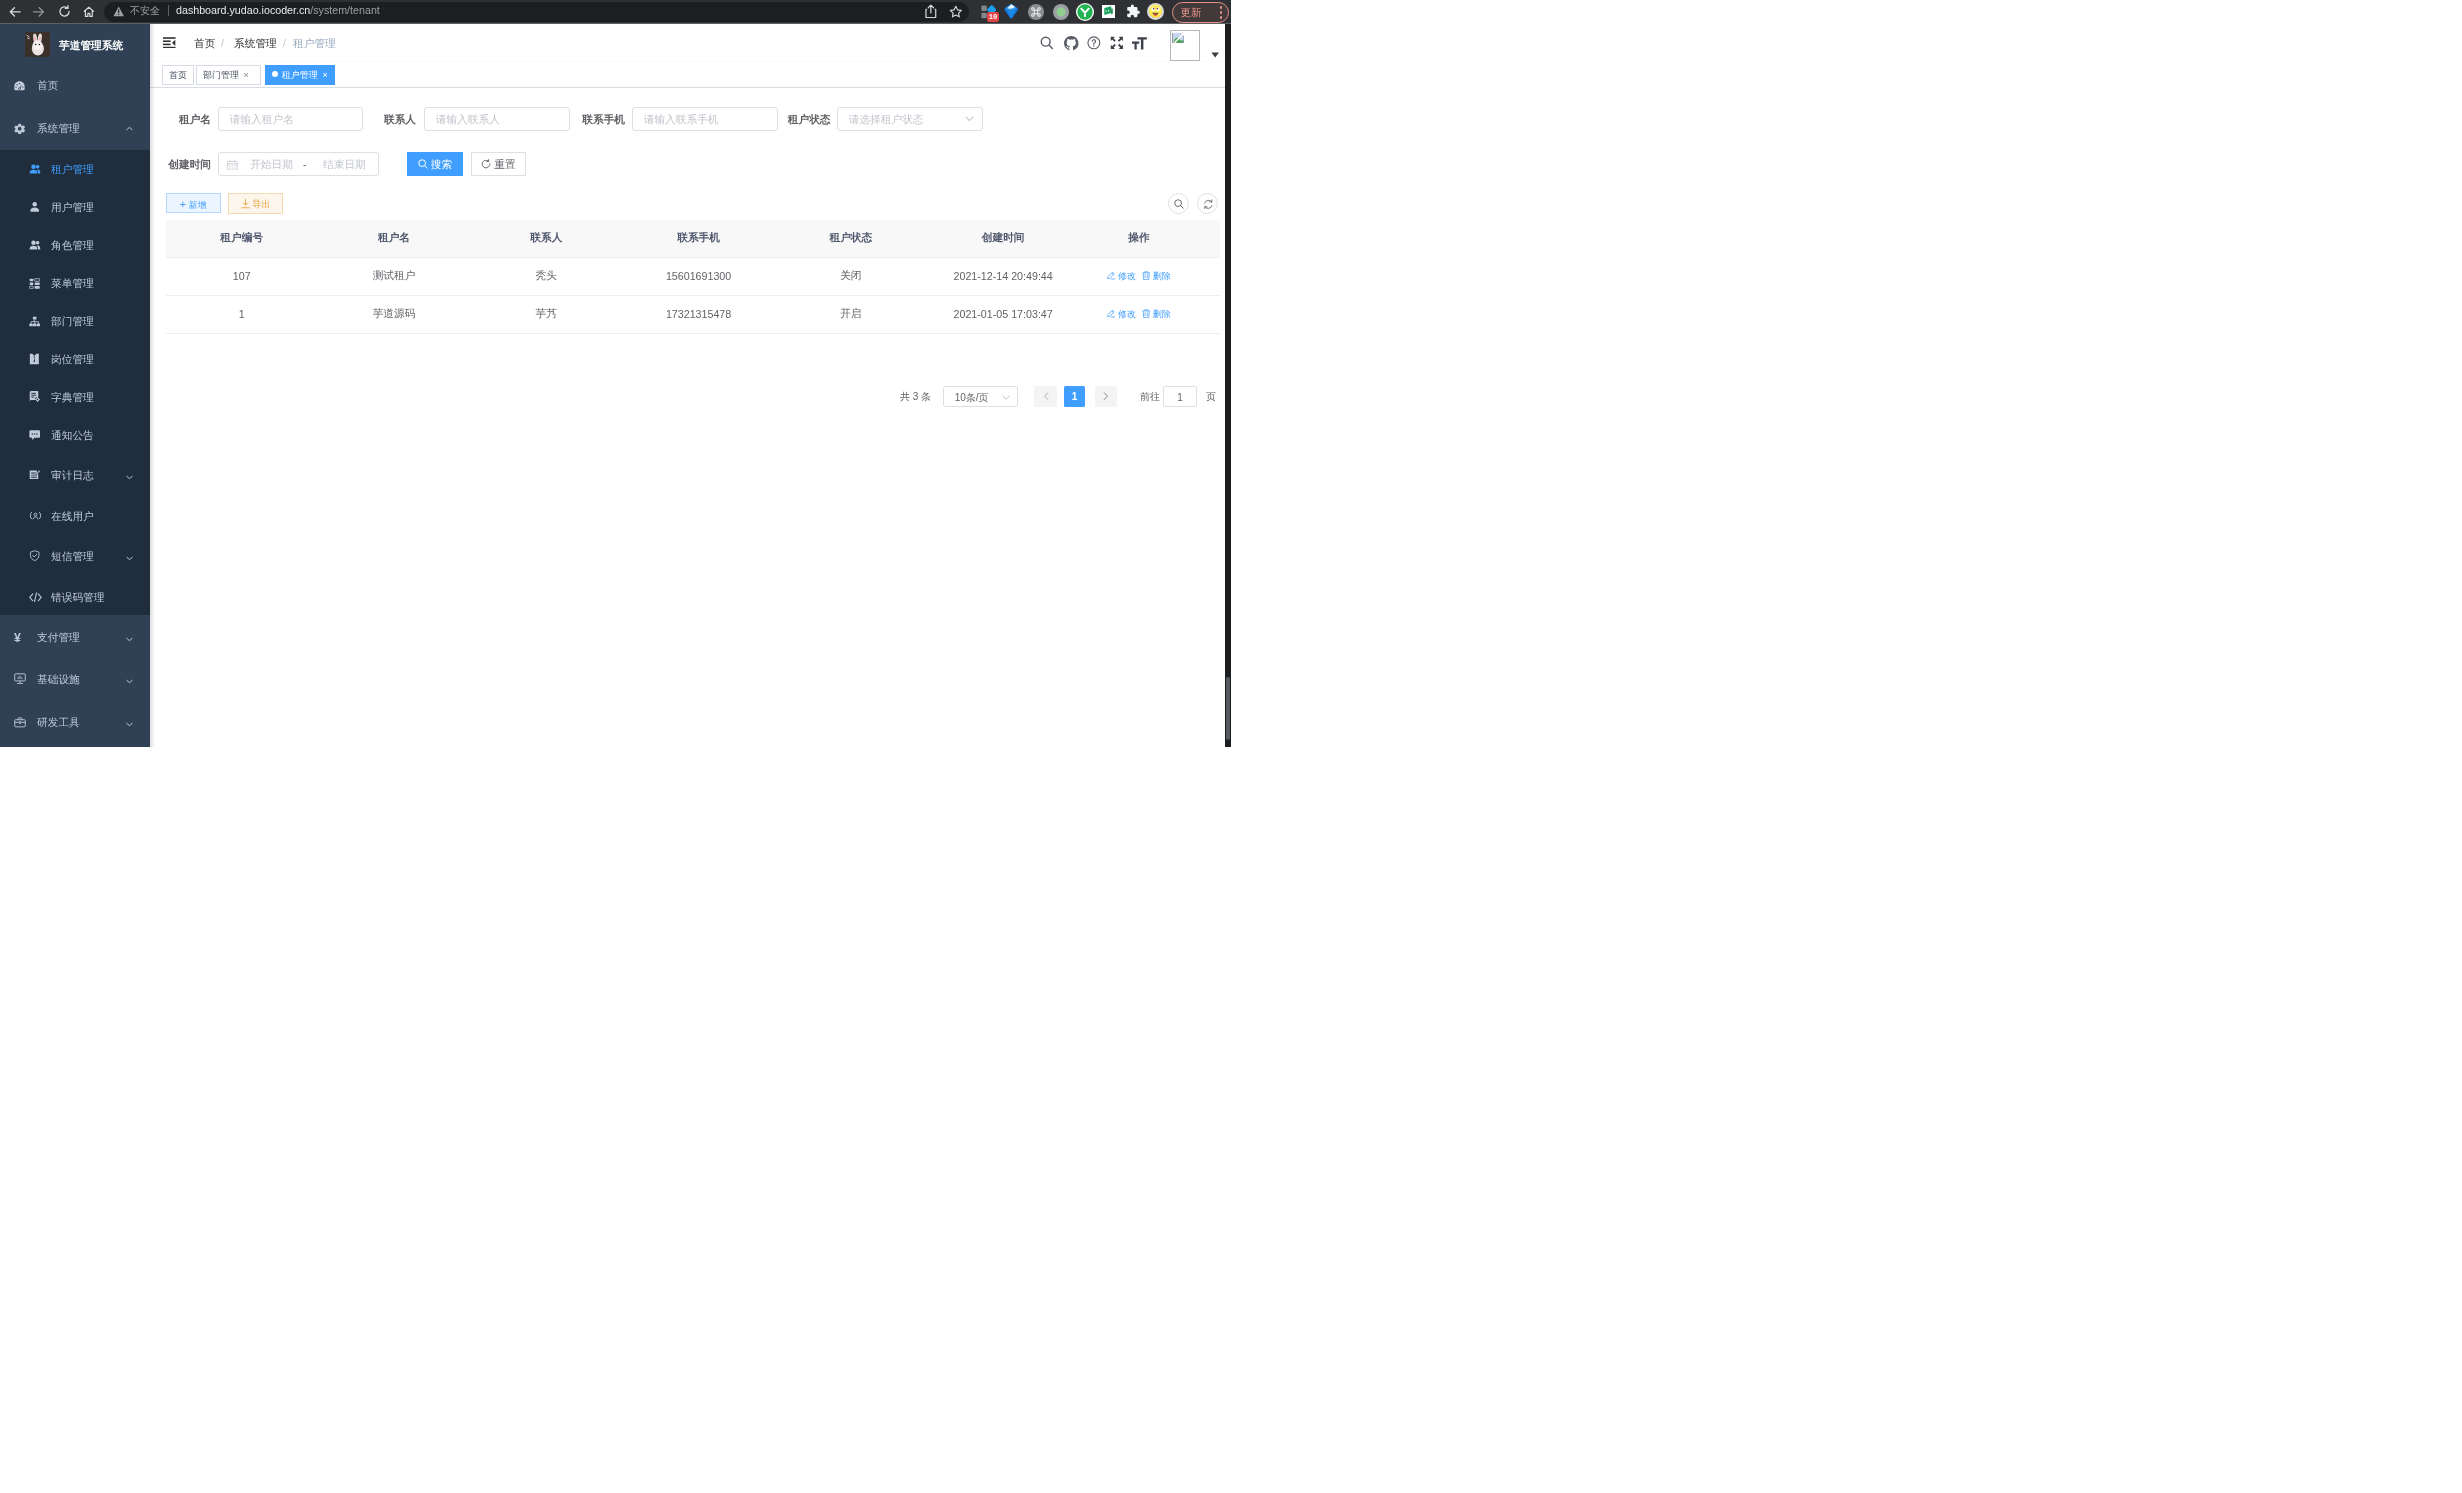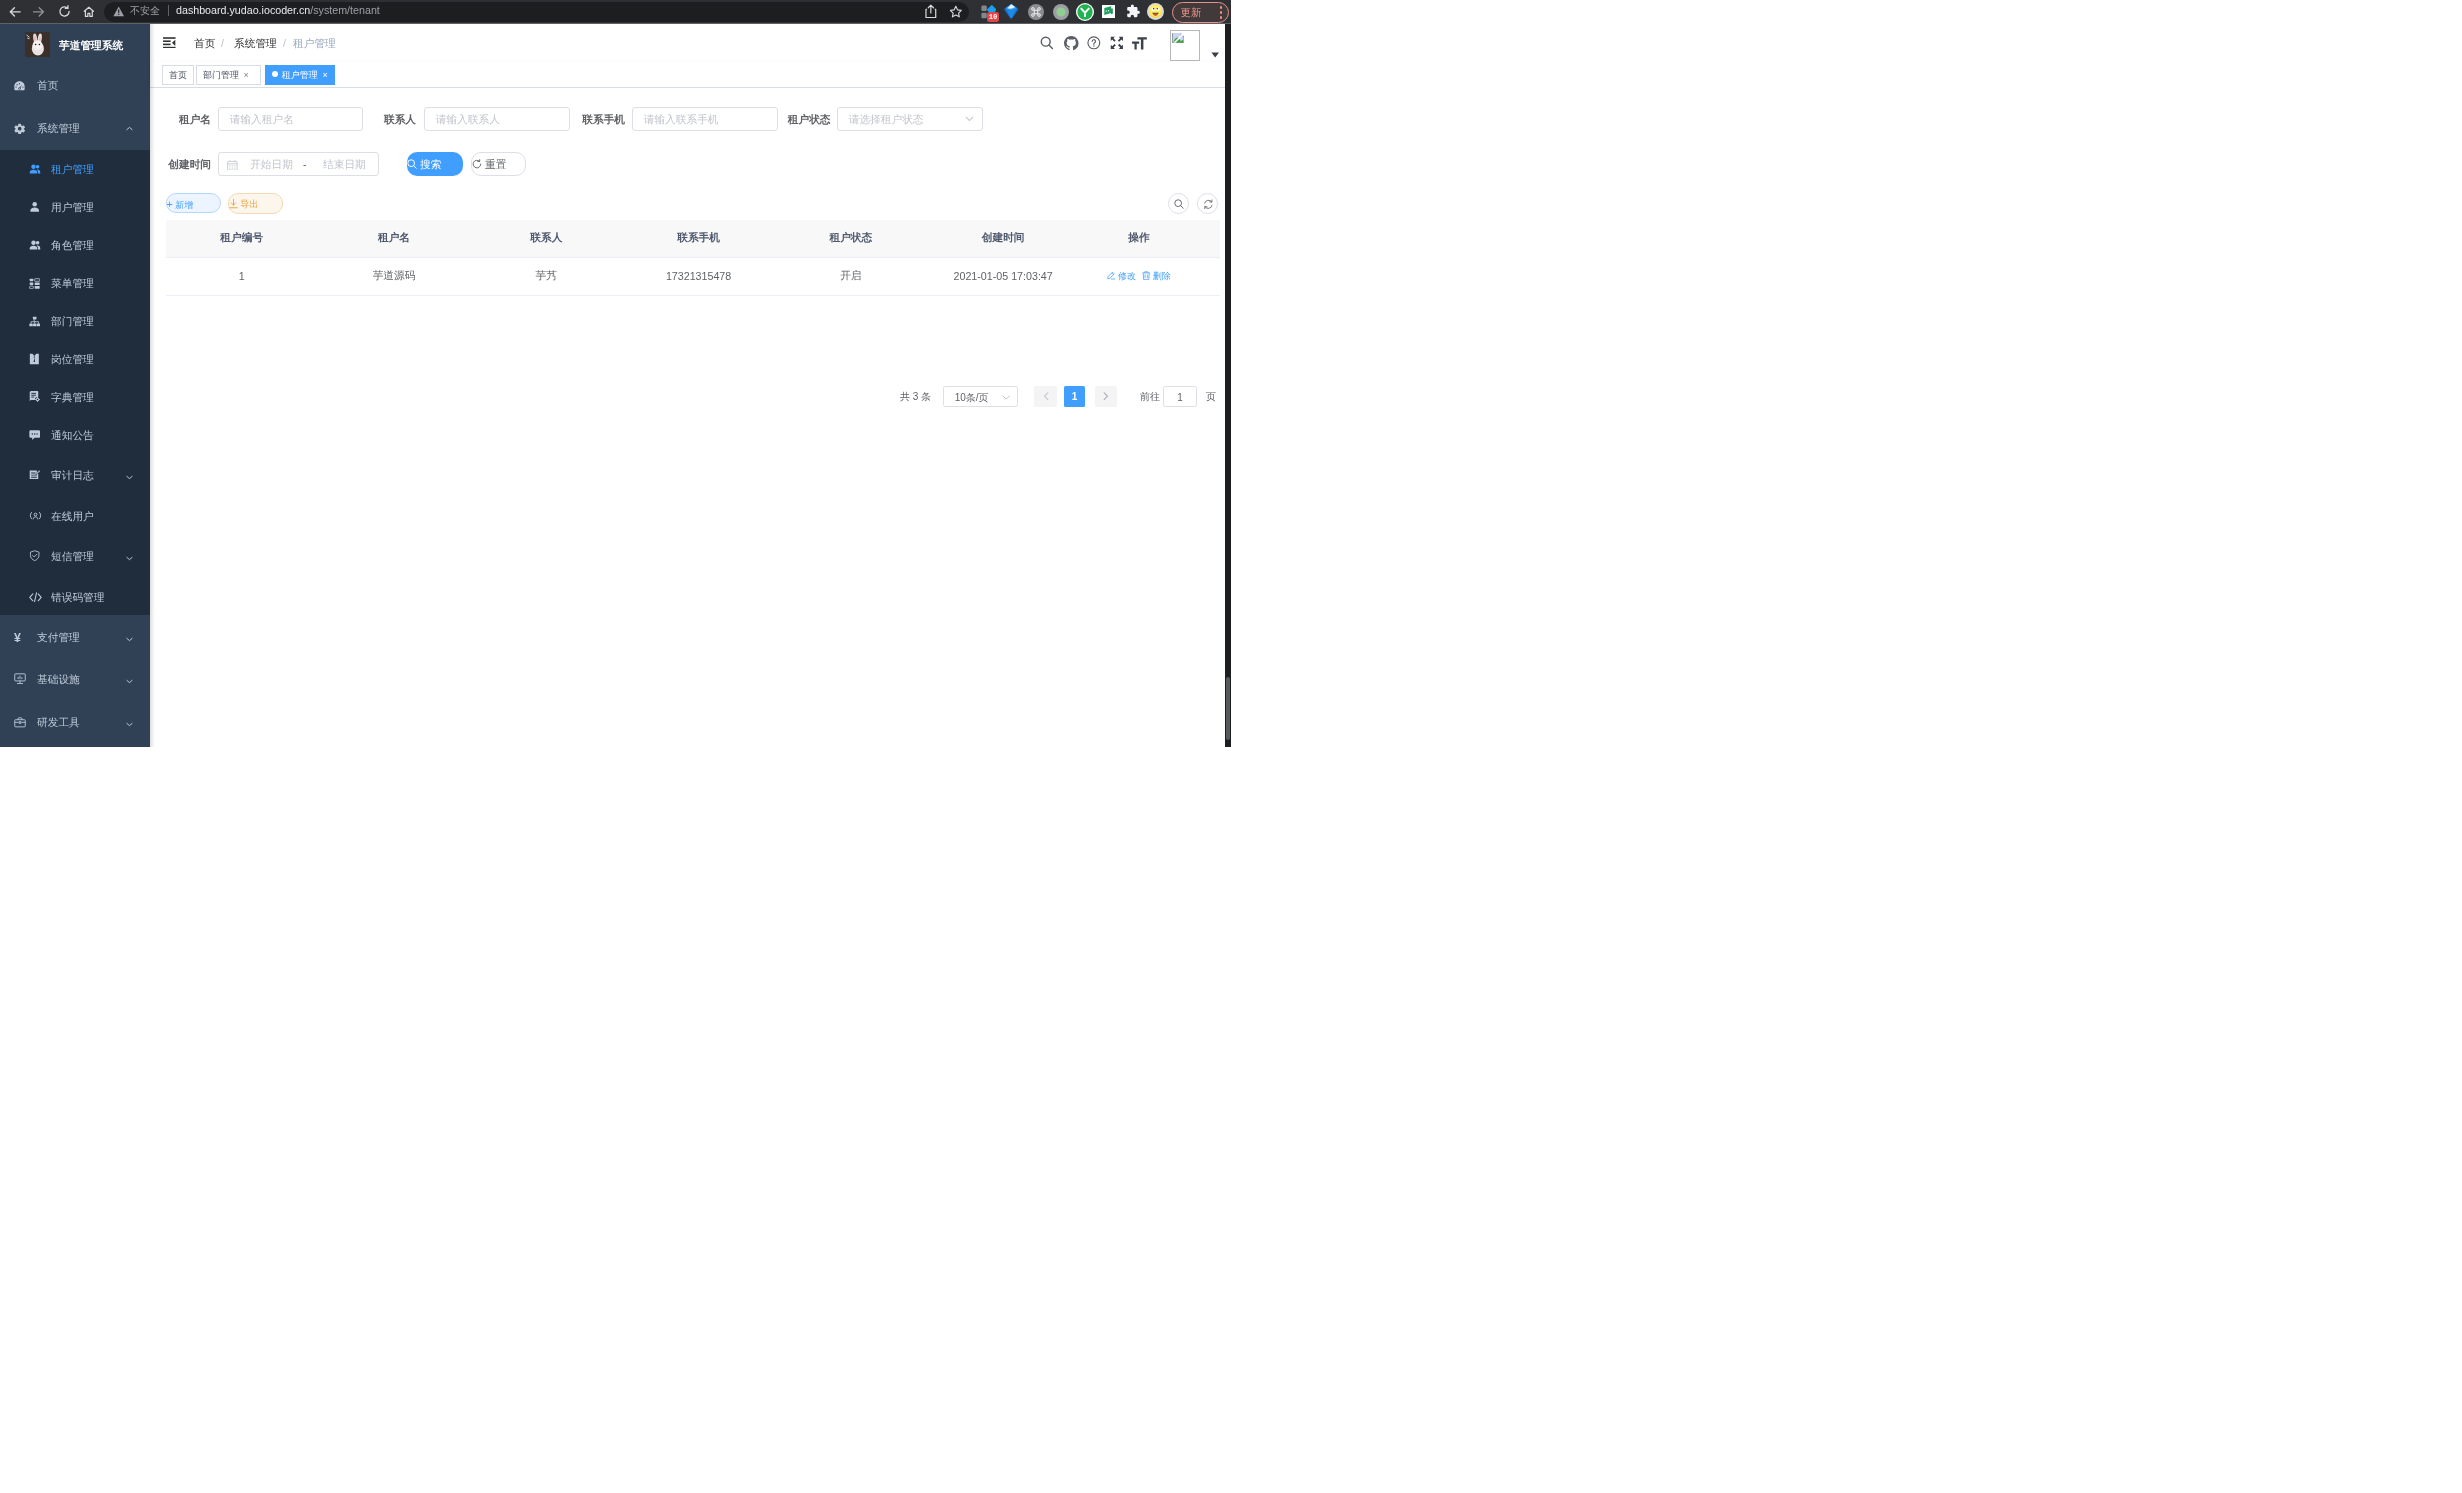--- a/index.html
+++ b/index.html
@@ -56,21 +56,21 @@
 .tag .dot { display:inline-block; width:6px; height:6px; border-radius:50%; background:#fff; margin-right:3.8px; position:relative; top:-0.8px; }
 .tag .x { display:inline-block; margin-left:4.6px; font-size:9px; }
 
 
 #content { position:absolute; left:0; top:64px; width:1081px; height:659px; background:#fff; }
 .flabel { position:absolute; height:24px; line-height:24px; font-size:10.7px; font-weight:600; color:#606266; text-align:right; }
 .finput { position:absolute; height:24px; border:0.8px solid #dcdfe6; border-radius:3px; background:#fff; line-height:23px; font-size:10.7px; color:#c0c4cc; }
 .finput .ph { padding-left:10.7px; }
 .row1 { top:19px; }
 .row2 { top:64px; }
-.btn { position:absolute; border-radius:10px; font-size:10.7px; }
+.btn { position:absolute; border-radius:0; font-size:10.7px; text-align:center; }
 
 
 #tbl { position:absolute; left:15.6px; top:132px; width:1054px; }
 #tbl table { border-collapse:collapse; width:1054px; table-layout:fixed; }
 #tbl th { height:37px; background:#f8f8f9; color:#515a6e; font-weight:600; font-size:10.7px; border-bottom:0.8px solid #ebeef5; }
 #tbl td { height:38px; color:#606266; font-size:10.7px; text-align:center; border-bottom:0.8px solid #ebeef5; }
 .oplink { color:#409eff; font-size:9px; white-space:nowrap; }
 
 
 #pag { position:absolute; top:298px; left:0; width:1069px; height:21px; font-size:10px; color:#606266; }
@@ -515,20 +515,34 @@
               <tr>
                 <th>租户编号</th>
                 <th>租户名</th>
                 <th>联系人</th>
                 <th>联系手机</th>
                 <th>租户状态</th>
                 <th>创建时间</th>
                 <th style="padding-right:21px">操作</th>
               </tr>
           <tr>
+                <td>107</td>
+                <td>测试租户</td>
+                <td>秃头</td>
+                <td>15601691300</td>
+                <td>关闭</td>
+                <td>2021-12-14 20:49:44</td>
+                <td style="padding-right:21px"><span class="oplink"><svg style="position:relative;top:0.8px" width="8.4" height="8.4" viewBox="0 0 11 11" fill="none" stroke="#409eff" stroke-width="1">
+                      <path d="M7.2 1.5 l2.3 2.3 -5.8 5.8 -2.8.5.5-2.8 Z M6.2 2.5 l2.3 2.3"></path>
+                      <path d="M5.5 10.5 h5" stroke-linecap="round"></path>
+                    </svg> 修改</span>&nbsp;&nbsp;<span class="oplink"><svg style="position:relative;top:0.8px" width="8.4" height="9" viewBox="0 0 11 12" fill="none" stroke="#409eff" stroke-width="1">
+                      <path d="M0.5 2.5 h10 M3.5 2.5 V1 h4 v1.5 M1.5 2.5 l.6 9 h6.8 l.6-9 M4 4.5 v5 M7 4.5 v5"></path>
+                    </svg> 删除</span></td>
+              </tr>
+          <tr>
                 <td>1</td>
                 <td>芋道源码</td>
                 <td>芋艿</td>
                 <td>17321315478</td>
                 <td>开启</td>
                 <td>2021-01-05 17:03:47</td>
                 <td style="padding-right:21px"><span class="oplink"><svg style="position:relative;top:0.8px" width="8.4" height="8.4" viewBox="0 0 11 11" fill="none" stroke="#409eff" stroke-width="1">
                       <path d="M7.2 1.5 l2.3 2.3 -5.8 5.8 -2.8.5.5-2.8 Z M6.2 2.5 l2.3 2.3"></path>
                       <path d="M5.5 10.5 h5" stroke-linecap="round"></path>
                     </svg> 修改</span>&nbsp;&nbsp;<span class="oplink"><svg style="position:relative;top:0.8px" width="8.4" height="9" viewBox="0 0 11 12" fill="none" stroke="#409eff" stroke-width="1">

